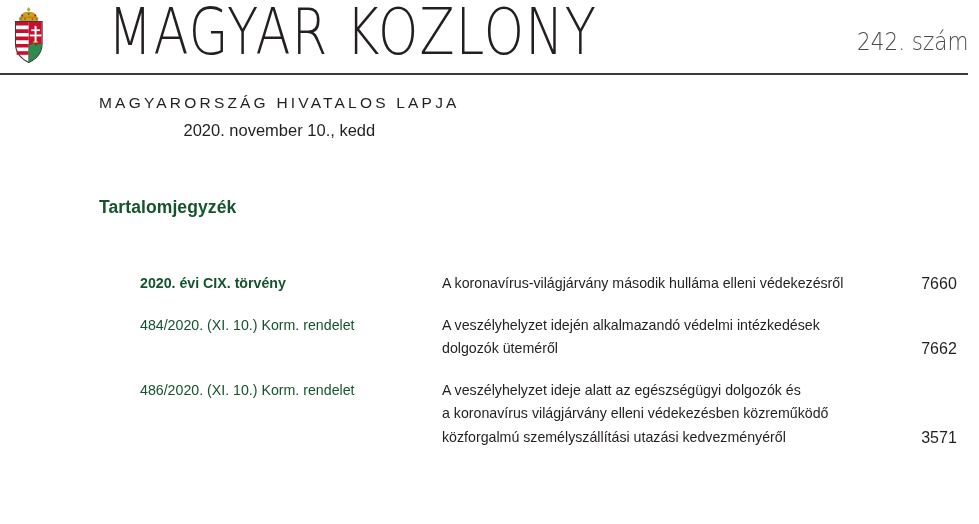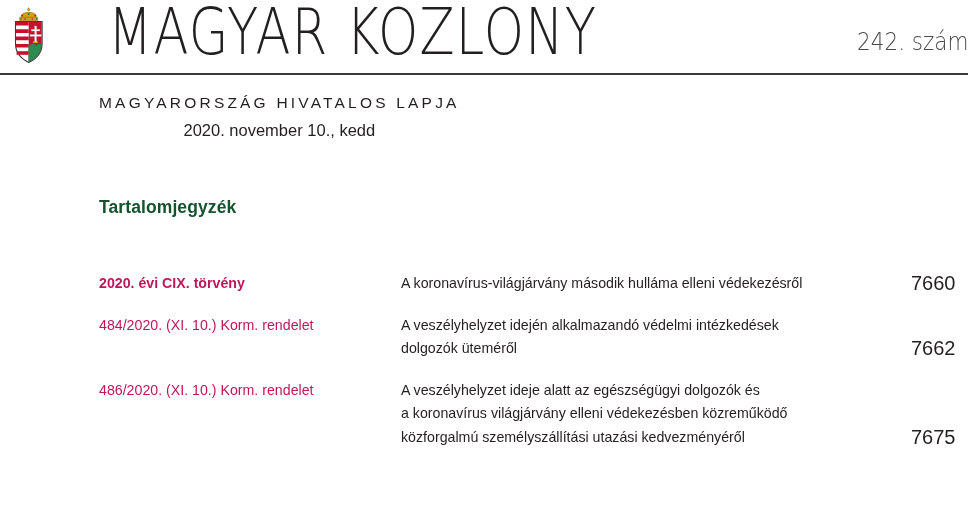--- a/index.html
+++ b/index.html
@@ -112,41 +112,42 @@
   .toc-row {
     display: flex;
     align-items: flex-start;
     margin-bottom: 18px;
   }
   .toc-ref {
     width: 302px;
     flex: 0 0 302px;
     font-size: 14.2px;
     line-height: 23.5px;
-    color: #be185d;
+    color: #14532d;
+    margin-left: 41px;
   }
   .toc-ref.is-bold {
     font-weight: bold;
   }
   .toc-desc {
     flex: 1 1 auto;
     font-size: 14.2px;
     line-height: 23.5px;
     color: #231f20;
     padding-right: 12px;
   }
   .toc-desc-line {
     display: block;
     white-space: nowrap;
   }
   .toc-page {
     flex: 0 0 56px;
     width: 56px;
-    text-align: left;
-    font-size: 20px;
+    text-align: center;
+    font-size: 16px;
     line-height: 23.5px;
     color: #231f20;
     align-self: flex-end;
   }
 </style>
 </head>
 <body>
 
 <div class="masthead">
 
@@ -218,15 +219,15 @@
       </div>
       <div class="toc-page">7662</div>
     </div>
     <div class="toc-row">
       <div class="toc-ref">486/2020. (XI. 10.) Korm. rendelet</div>
       <div class="toc-desc">
         <span class="toc-desc-line">A veszélyhelyzet ideje alatt az egészségügyi dolgozók és</span>
         <span class="toc-desc-line">a koronavírus világjárvány elleni védekezésben közreműködő</span>
         <span class="toc-desc-line">közforgalmú személyszállítási utazási kedvezményéről</span>
       </div>
-      <div class="toc-page">7675</div>
+      <div class="toc-page">3571</div>
     </div>
   </div>
 
 </body></html>

